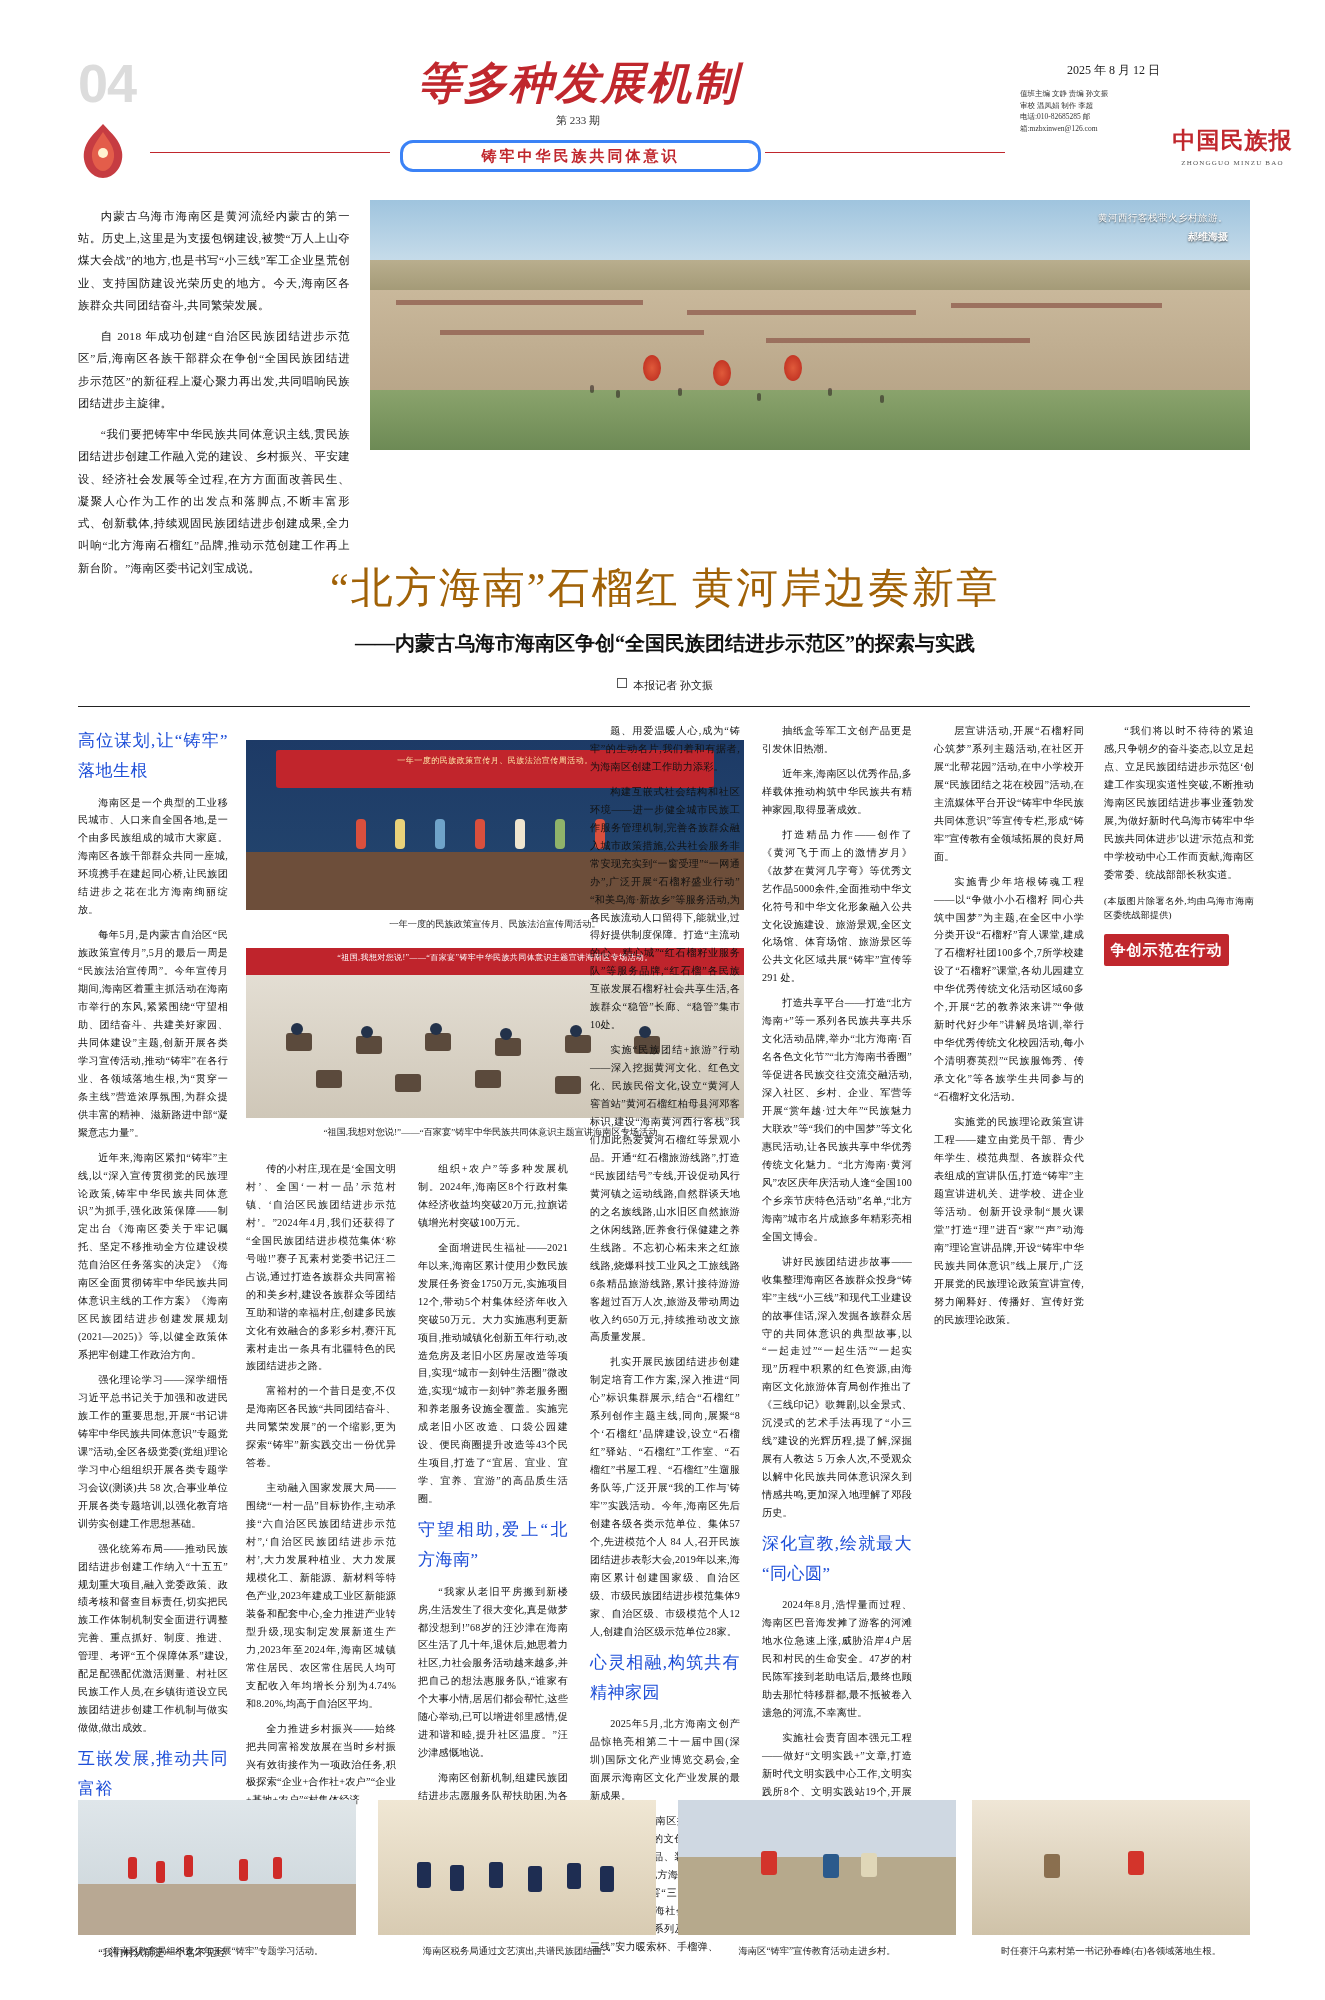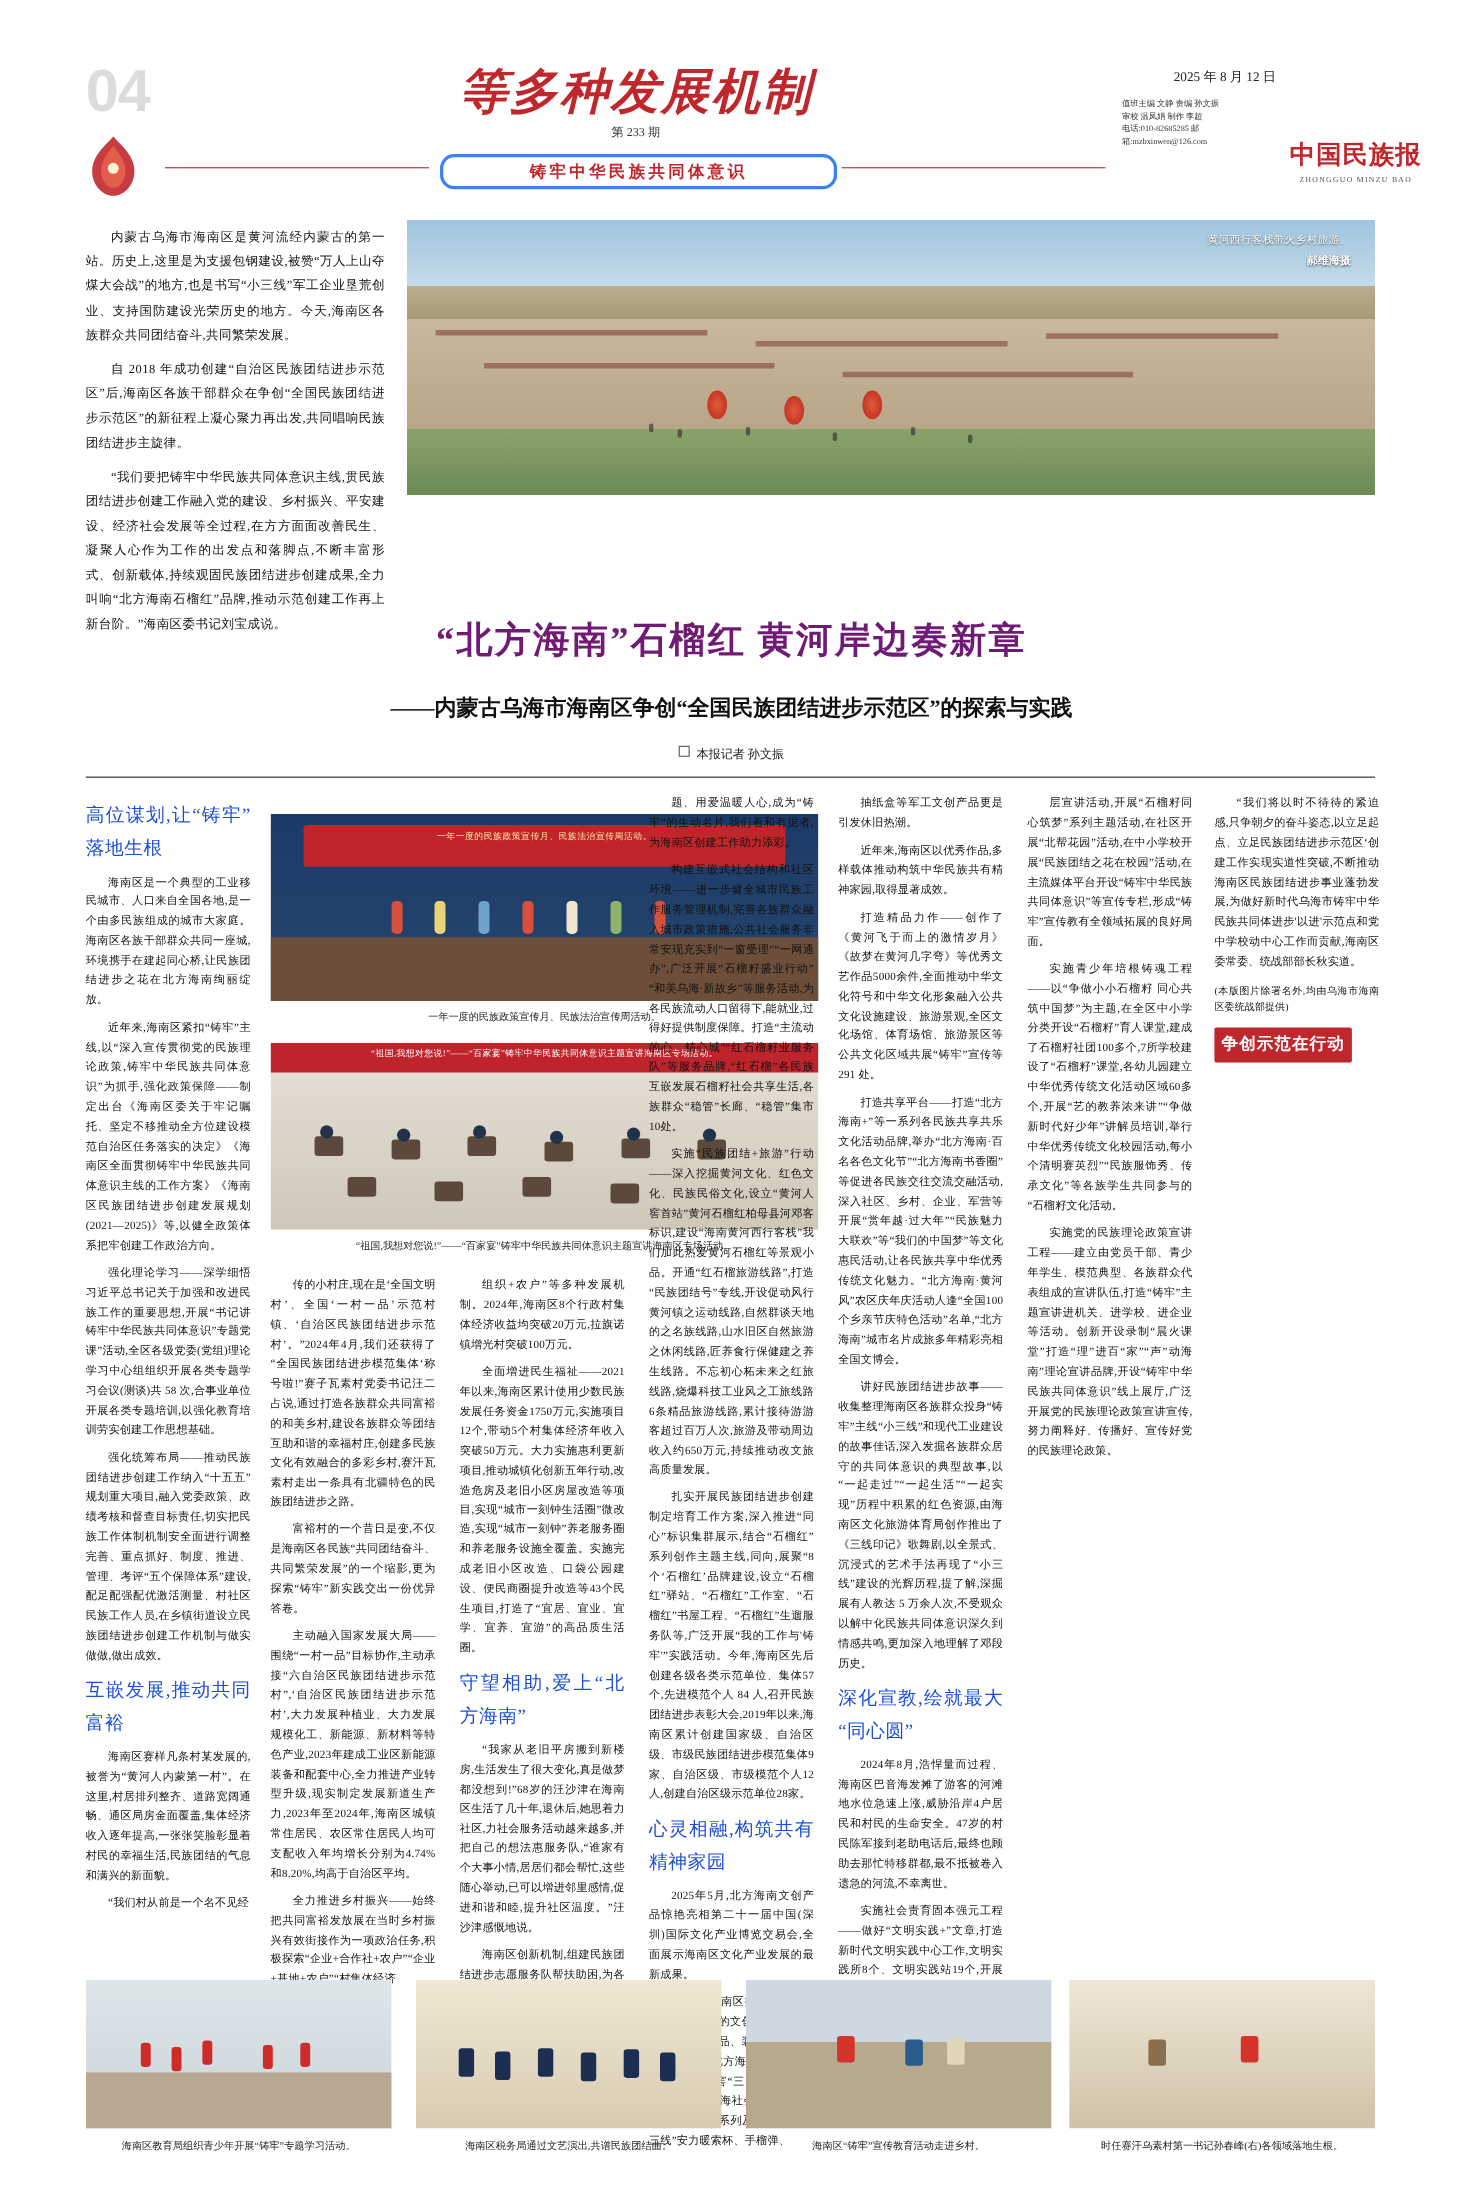--- a/index.html
+++ b/index.html
@@ -22,21 +22,21 @@
   .paper-name .en{font-size:7px;color:#555;letter-spacing:1.2px;margin-top:3px;}
 
   
   .lead-col{position:absolute;left:78px;top:205px;width:272px;font-size:11.4px;line-height:1.95;text-align:justify;letter-spacing:0.4px;color:#111;}
   .lead-col p{margin:0 0 9px 0;text-indent:2em;}
 
   .hero{position:absolute;left:370px;top:200px;width:880px;height:250px;overflow:hidden;}
   .hero-caption{position:absolute;right:22px;top:12px;color:#fff;font-size:9.5px;letter-spacing:.5px;text-shadow:0 1px 2px rgba(0,0,0,.7);}
   .hero-credit{position:absolute;right:22px;top:30px;color:#fff;font-size:10px;font-weight:bold;text-shadow:0 1px 2px rgba(0,0,0,.7);}
 
-  .headline{position:absolute;left:150px;top:560px;width:1030px;text-align:center;font-size:33px;font-weight:bold;letter-spacing:2px;color:#701a75;}
+  .headline{position:absolute;left:150px;top:560px;width:1030px;text-align:center;font-size:42px;font-weight:normal;letter-spacing:2px;color:#a16207;}
   .subhead{position:absolute;left:150px;top:630px;width:1030px;text-align:center;font-size:20px;font-weight:bold;color:#111;}
   .byline{position:absolute;left:150px;top:678px;width:1030px;text-align:center;font-size:11px;color:#222;}
   .byline .box{display:inline-block;width:8px;height:8px;border:1px solid #555;margin-right:6px;vertical-align:1px;}
   .hr-thin{position:absolute;left:78px;top:706px;width:1172px;height:1px;background:#222;}
 
   
   .col{position:absolute;font-size:10.1px;line-height:1.78;text-align:justify;letter-spacing:0.2px;color:#111;}
   .col p{margin:0 0 7px 0;text-indent:2em;}
   .sechead{font-size:17px;font-weight:normal;color:#1d4ed8;margin:4px 0 7px 0;text-indent:0;letter-spacing:.5px;}
 
@@ -200,20 +200,21 @@
     <div class="head" style="left:37%;top:44%;"></div>
     <div class="head" style="left:51%;top:47%;"></div>
     <div class="head" style="left:65%;top:45%;"></div>
     <div class="head" style="left:79%;top:46%;"></div>
   </div>
   <div class="phcap mid2cap">“祖国,我想对您说!”——“百家宴”铸牢中华民族共同体意识主题宣讲海南区专场活动。</div>
 
   <div class="col" id="c1">
       <div class="sechead">高位谋划,让“铸牢”落地生根</div>
       <p>海南区是一个典型的工业移民城市、人口来自全国各地,是一个由多民族组成的城市大家庭。海南区各族干部群众共同一座城,环境携手在建起同心桥,让民族团结进步之花在北方海南绚丽绽放。</p>
+      <p>每年5月,是内蒙古自治区“民族政策宣传月”,5月的最后一周是“民族法治宣传周”。今年宣传月期间,海南区着重主抓活动在海南市举行的东风,紧紧围绕“守望相助、团结奋斗、共建美好家园、共同体建设”主题,创新开展各类学习宣传活动,推动“铸牢”在各行业、各领域落地生根,为“贯穿一条主线”营造浓厚氛围,为群众提供丰富的精神、滋新路进中部“凝聚意志力量”。</p>
       <p>近年来,海南区紧扣“铸牢”主线,以“深入宣传贯彻党的民族理论政策,铸牢中华民族共同体意识”为抓手,强化政策保障——制定出台《海南区委关于牢记嘱托、坚定不移推动全方位建设模范自治区任务落实的决定》《海南区全面贯彻铸牢中华民族共同体意识主线的工作方案》《海南区民族团结进步创建发展规划(2021—2025)》等,以健全政策体系把牢创建工作政治方向。</p>
       <p>强化理论学习——深学细悟习近平总书记关于加强和改进民族工作的重要思想,开展“书记讲铸牢中华民族共同体意识”专题党课”活动,全区各级党委(党组)理论学习中心组组织开展各类专题学习会议(测谈)共 58 次,合事业单位开展各类专题培训,以强化教育培训劳实创建工作思想基础。</p>
       <p>强化统筹布局——推动民族团结进步创建工作纳入“十五五”规划重大项目,融入党委政策、政绩考核和督查目标责任,切实把民族工作体制机制安全面进行调整完善、重点抓好、制度、推进、管理、考评“五个保障体系”建设,配足配强配优激活测量、村社区民族工作人员,在乡镇街道设立民族团结进步创建工作机制与做实做做,做出成效。</p>
       <div class="sechead">互嵌发展,推动共同富裕</div>
       <p>海南区赛样凡条村某发展的,被誉为“黄河人内蒙第一村”。在这里,村居排列整齐、道路宽阔通畅、通区局房金面覆盖,集体经济收入逐年提高,一张张笑脸彰显着村民的幸福生活,民族团结的气息和满兴的新面貌。</p>
       <p>“我们村从前是一个名不见经</p>
     </div>
   <div class="col" id="c2">
       <p>传的小村庄,现在是‘全国文明村’、全国‘一村一品’示范村镇、‘自治区民族团结进步示范村’。”2024年4月,我们还获得了“全国民族团结进步模范集体‘称号啦!”赛子瓦素村党委书记汪二占说,通过打造各族群众共同富裕的和美乡村,建设各族群众等团结互助和谐的幸福村庄,创建多民族文化有效融合的多彩乡村,赛汗瓦素村走出一条具有北疆特色的民族团结进步之路。</p>
       <p>富裕村的一个昔日是变,不仅是海南区各民族“共同团结奋斗、共同繁荣发展”的一个缩影,更为探索“铸牢”新实践交出一份优异答卷。</p>

